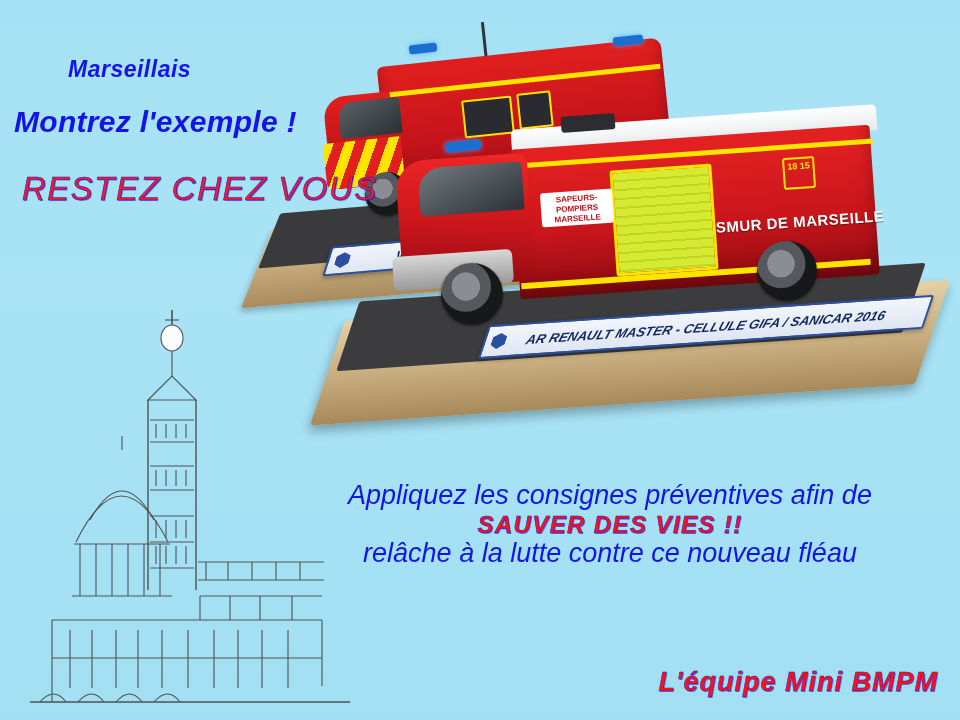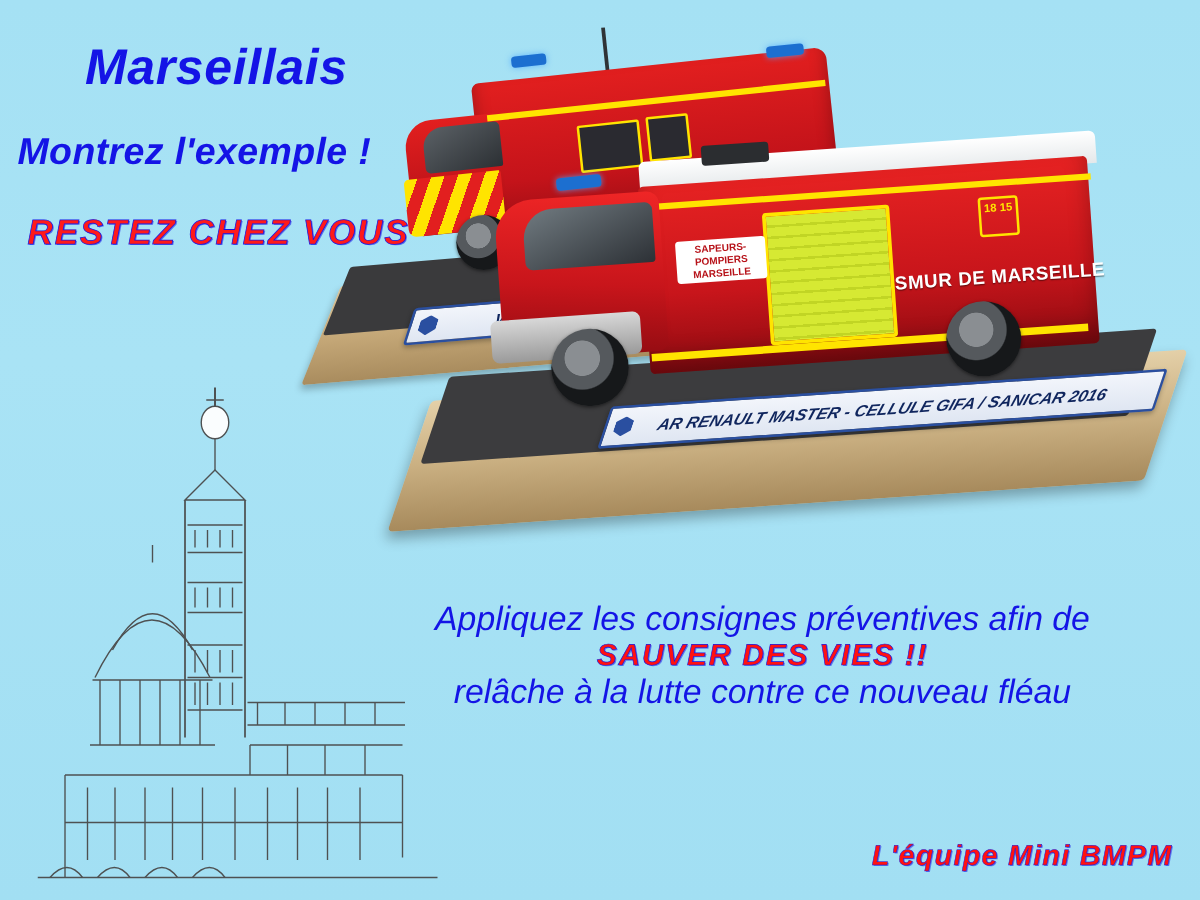--- a/index.html
+++ b/index.html
@@ -35,41 +35,41 @@
   
   .txt {
     position: absolute;
     white-space: nowrap;
     font-style: italic;
     color: #1a1ae0;
   }
 
   #line-marseillais {
     left: 68px;
-    top: 32px;
-    font-size: 40px;
+    top: 56px;
+    font-size: 23px;
     font-weight: bold;
     color: #1414e6;
     letter-spacing: 0.5px;
   }
 
   #line-montrez {
     left: 14px;
     top: 105px;
     font-size: 30px;
     color: #1414e6;
     letter-spacing: 0.3px;
     font-weight: bold;
   }
 
   #line-restez {
     left: 22px;
     top: 170px;
-    font-size: 28px;
-    font-weight: bold;
+    font-size: 33px;
+    font-weight: normal;
     font-style: italic;
     color: #ff1a1a;
     letter-spacing: 1.5px;
     -webkit-text-stroke: 0.6px #1414e6;
     text-shadow: 1px 1px 0 rgba(20,20,230,0.55);
     text-align: right;
   }
 
   #block-bottom {
     position: absolute;
@@ -92,21 +92,21 @@
     letter-spacing: 1.4px;
     -webkit-text-stroke: 0.5px #1414e6;
     text-shadow: 1px 1px 0 rgba(20,20,230,0.5);
   }
 
   #line-signature {
     right: 22px;
     bottom: 22px;
     left: auto;
     top: auto;
-    font-size: 23px;
+    font-size: 27px;
     font-weight: bold;
     color: #ff1111;
     letter-spacing: 1px;
     -webkit-text-stroke: 0.4px #1414e6;
     text-shadow: 1px 1px 0 rgba(20,20,230,0.5);
     margin-left: 28px;
   }
 
   
   #models {

